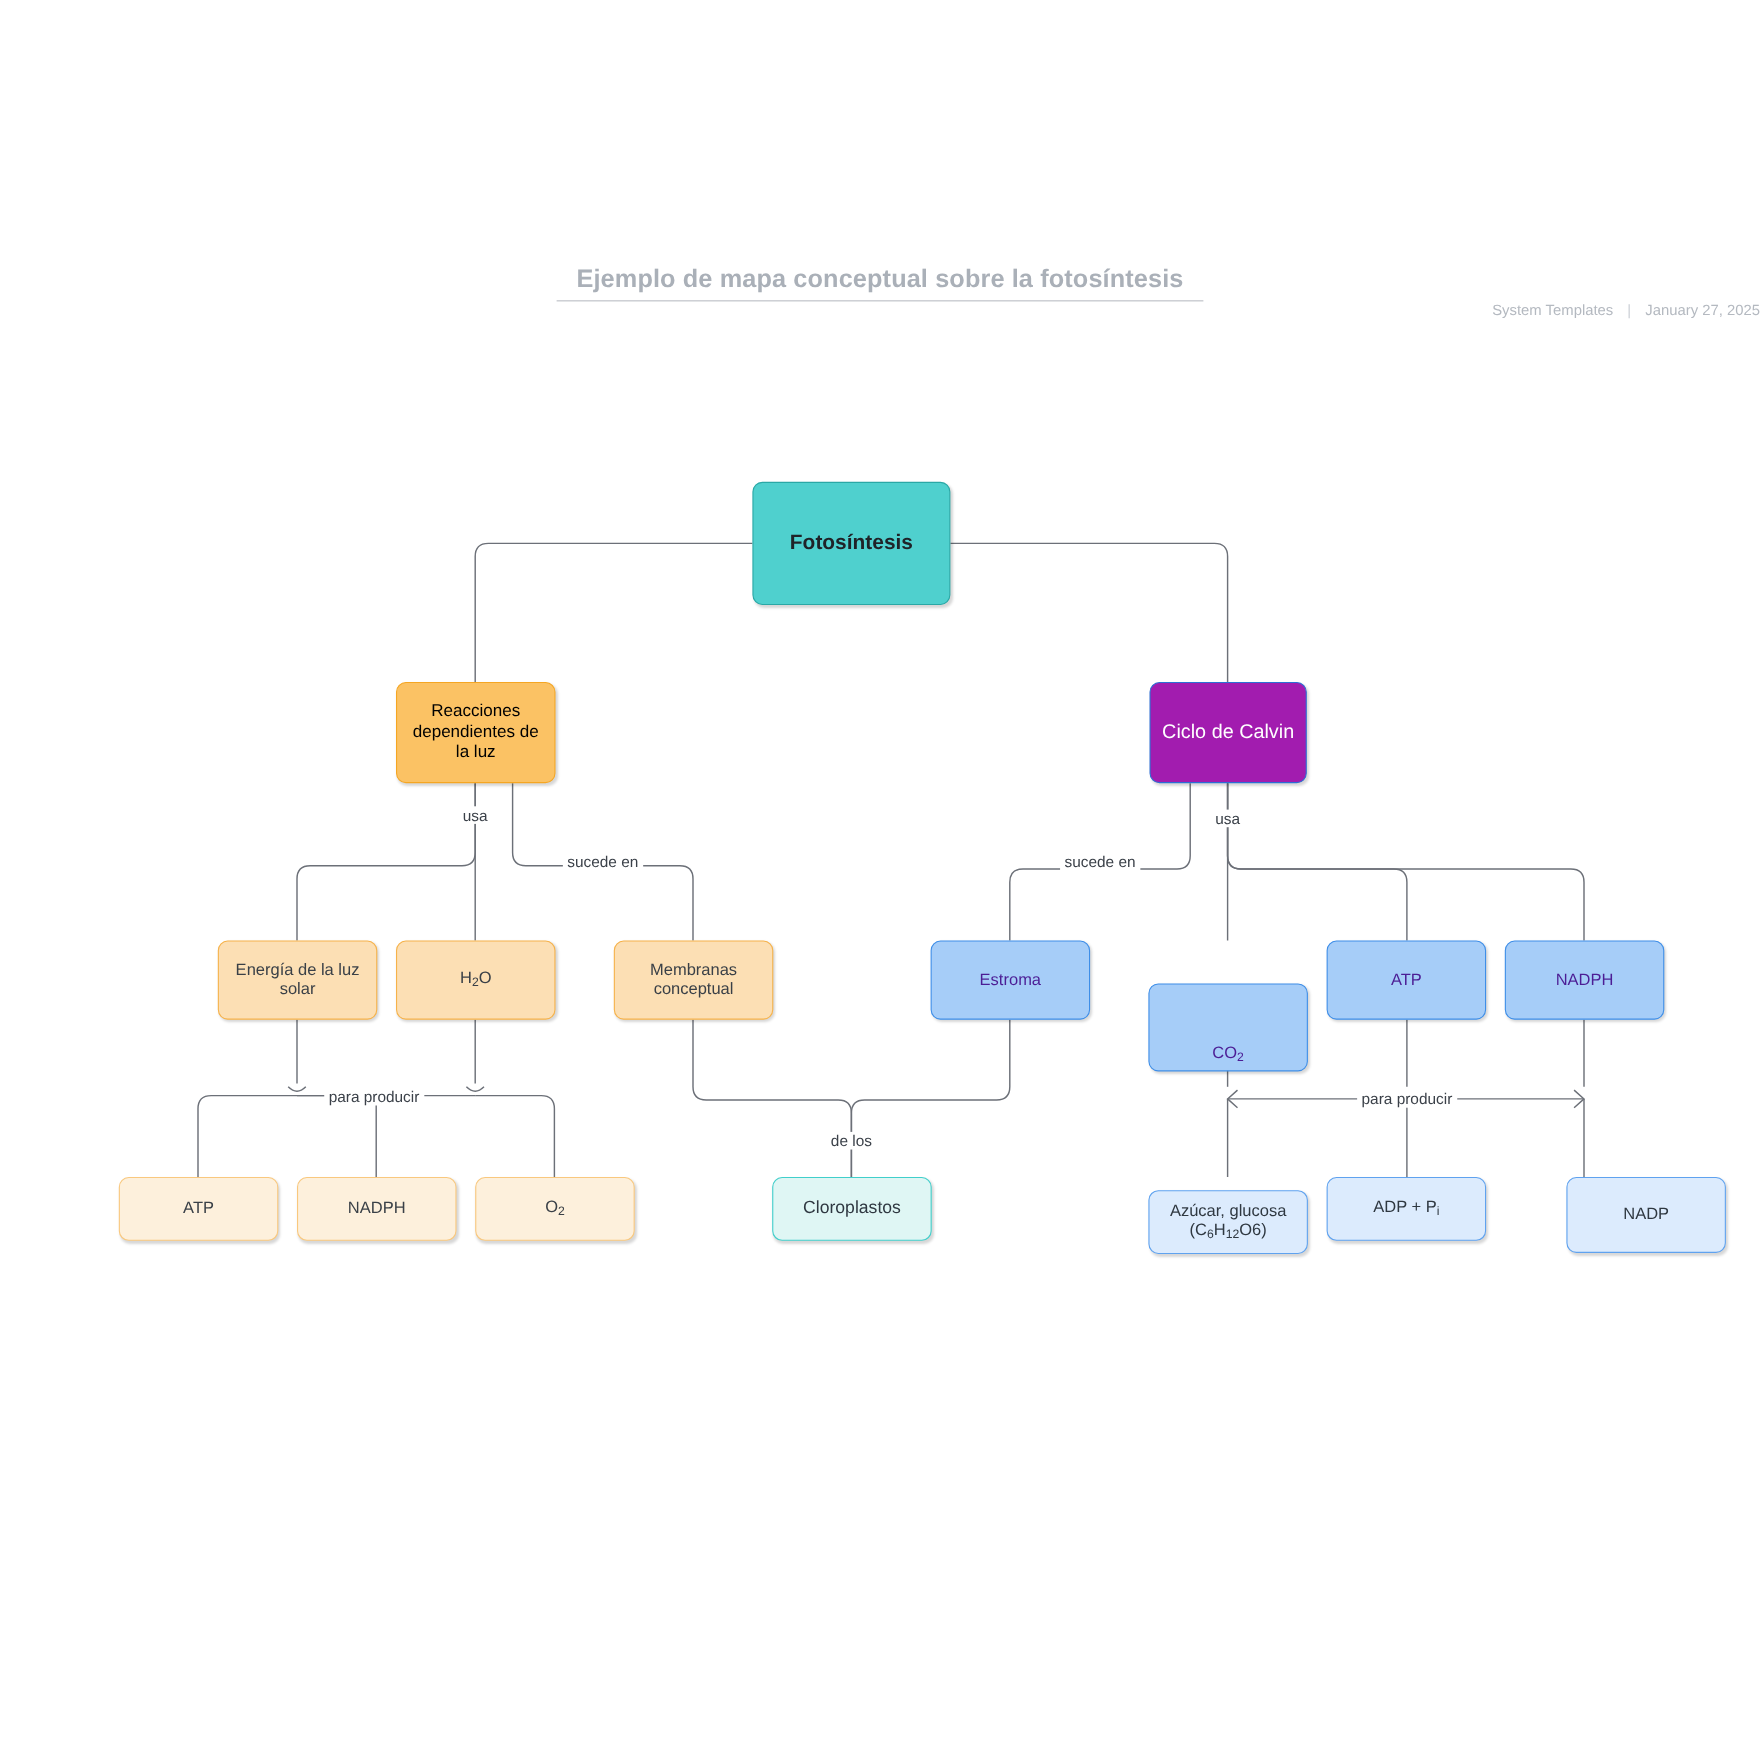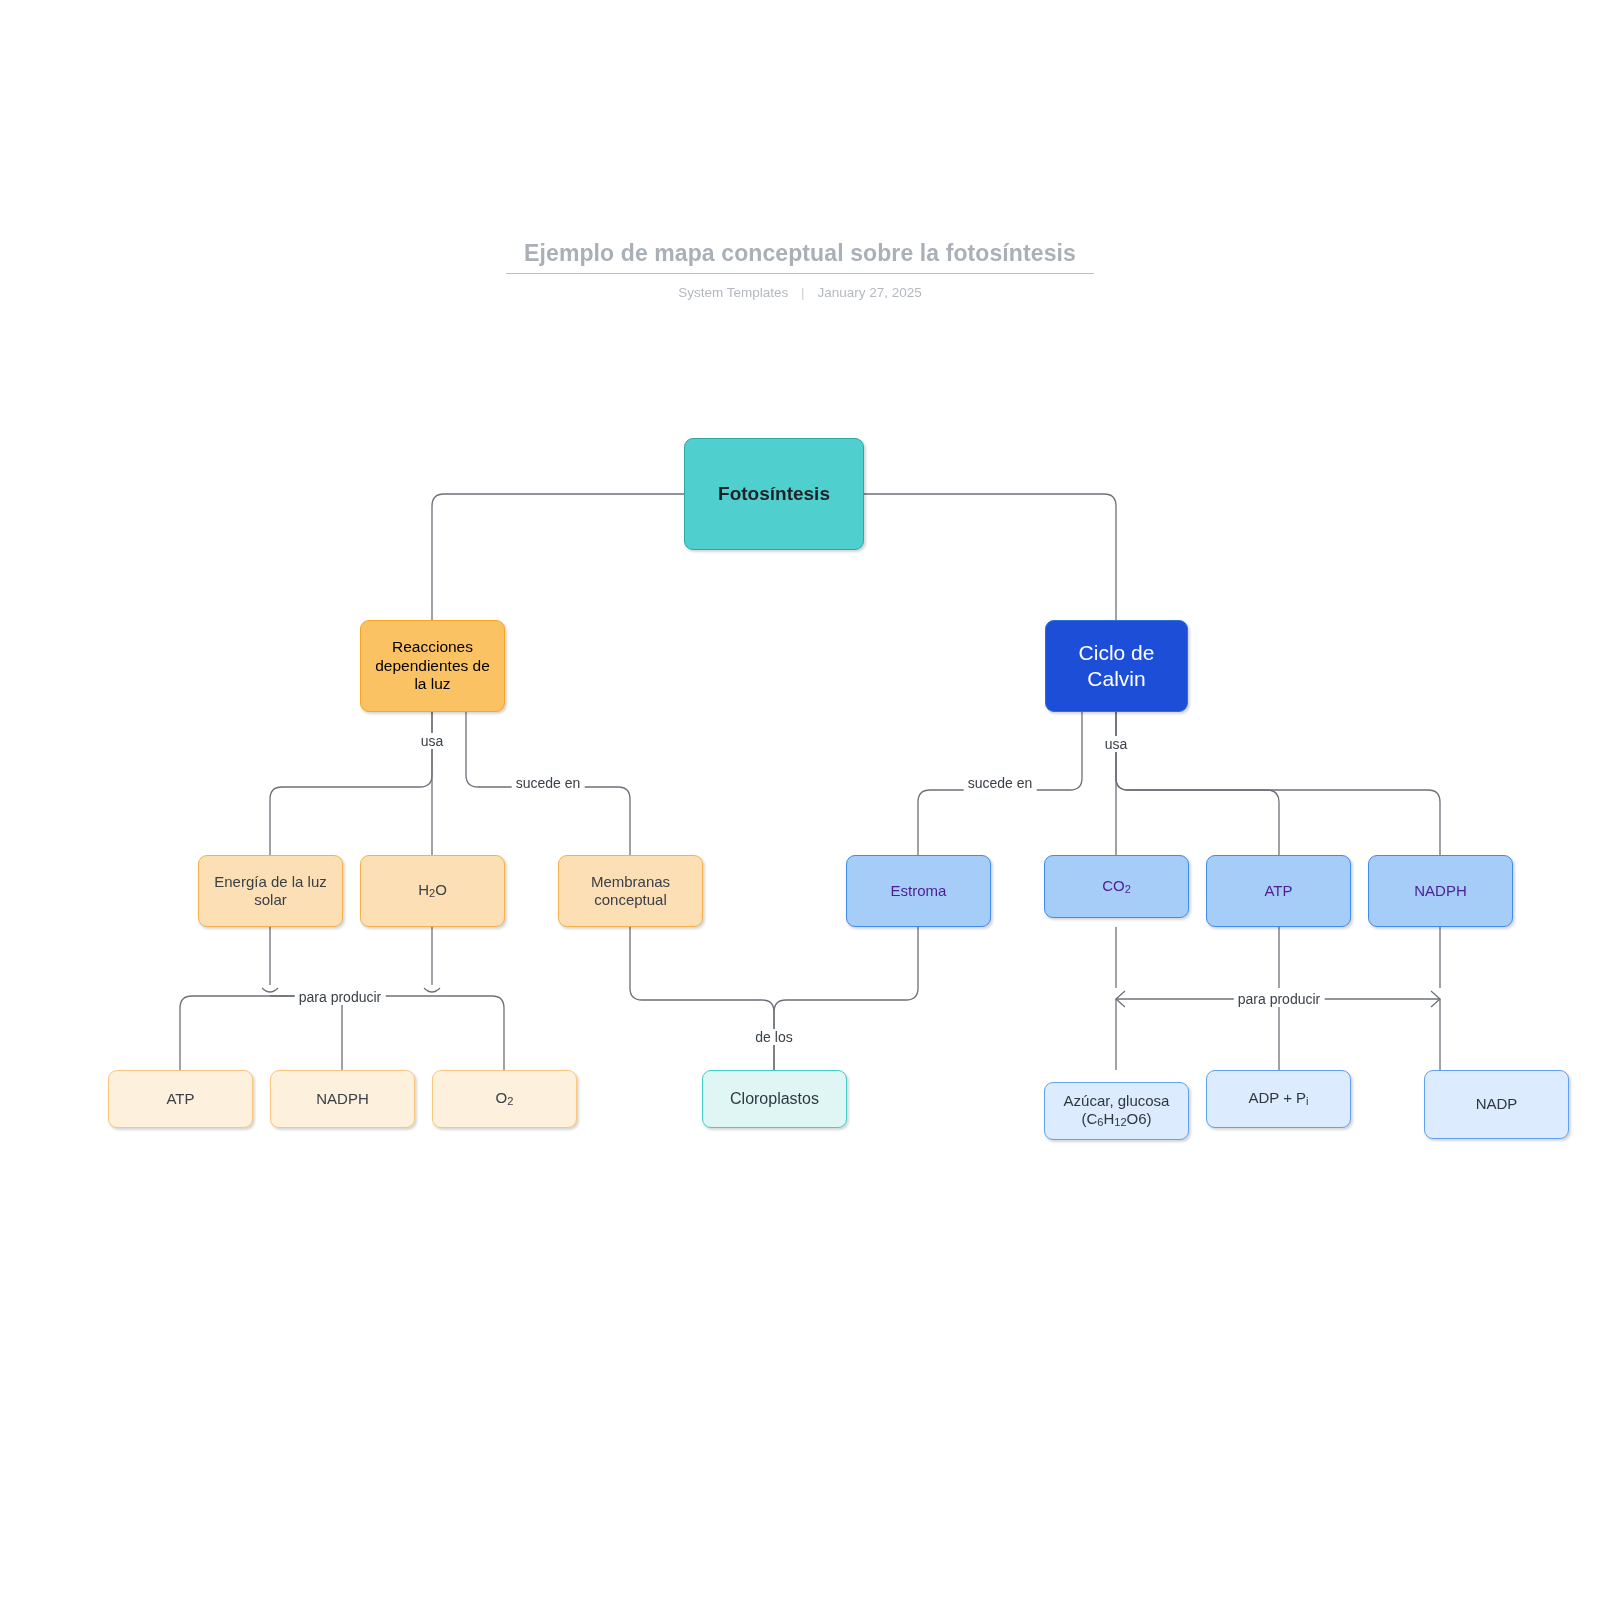--- a/index.html
+++ b/index.html
@@ -30,24 +30,24 @@
     padding: 0 18px 6px 18px;
   }
   #doc-title {
     font-size: 23px;
     font-weight: bold;
     color: #aab0b8;
     letter-spacing: .1px;
     white-space: nowrap;
   }
   #subtitle {
-    margin-top: 11px;
     font-size: 13.5px;
     color: #b4b9c0;
     white-space: nowrap;
+    text-align: right;
   }
   #subtitle .sep {
     display: inline-block;
     margin: 0 9px;
     color: #ccd0d6;
   }
 
   
   #canvas {
     position: absolute;
@@ -100,24 +100,24 @@
     color: #3a4047;
     font-size: 15px;
   }
   .n-orange3 {
     background: #FDF0DC;
     border-color: #F9C87E;
     color: #3a4047;
     font-size: 15px;
   }
   .n-blue1 {
-    background: #1d4ed8;
+    background: #a21caf;
     border-color: #2C6FD4;
     color: #ffffff;
-    font-size: 21px;
+    font-size: 18px;
   }
   .n-blue2 {
     background: #A6CDF8;
     border-color: #3E8EE8;
     color: #4c1d95;
     font-size: 15px;
   }
   .n-blue3 {
     background: #DCEBFD;
     border-color: #5FA2EF;
@@ -231,21 +231,21 @@
   </div>
 
   <div class="node n-orange2" style="left:558px; top:855px; width:145px; height:72px;">
     <span class="label">Membranas conceptual</span>
   </div>
 
   <div class="node n-blue2" style="left:846px; top:855px; width:145px; height:72px;">
     <span class="label">Estroma</span>
   </div>
 
-  <div class="node n-blue2" style="left:1044px; top:855px; width:145px; height:63px;">
+  <div class="node n-blue2" style="left:1044px; top:894px; width:145px; height:80px;align-items:flex-end;">
     <span class="label"><span>CO</span><sub>2</sub></span>
   </div>
 
   <div class="node n-blue2" style="left:1206px; top:855px; width:145px; height:72px;">
     <span class="label">ATP</span>
   </div>
 
   <div class="node n-blue2" style="left:1368px; top:855px; width:145px; height:72px;">
     <span class="label">NADPH</span>
   </div>

